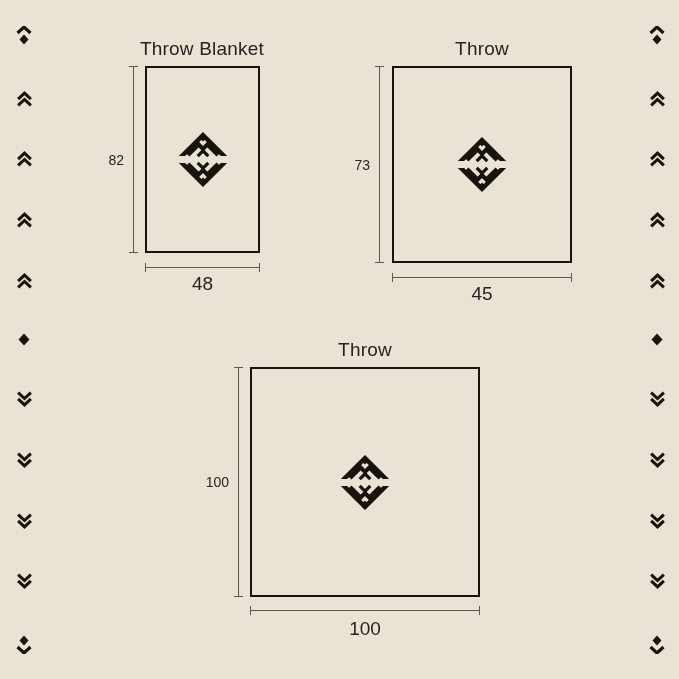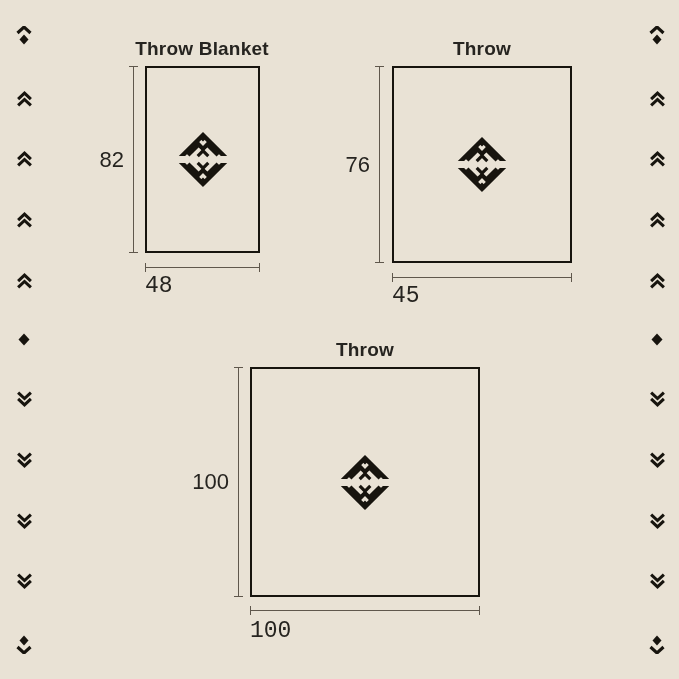--- a/index.html
+++ b/index.html
@@ -24,42 +24,42 @@
     position:absolute;top:26px;height:628px;width:22px;
     display:flex;flex-direction:column;justify-content:space-between;align-items:center;
   }
   .icon-col.left{left:13px;}
   .icon-col.right{right:11px;}
   .side-icon{display:flex;align-items:center;justify-content:center;color:var(--ink);}
   .side-icon svg{display:block;}
   
   .diagram-title{
     position:absolute;text-align:center;
-    font-size:19px;font-weight:700;letter-spacing:.2px;color:var(--text);
+    font-size:19px;font-weight:400;letter-spacing:.2px;color:var(--text);
   }
   .blanket-rect{
     position:absolute;border:2px solid var(--ink);box-sizing:border-box;
     display:flex;align-items:center;justify-content:center;
   }
   .motif{color:var(--ink);display:flex;}
   .vdim{position:absolute;width:9px;}
   .vdim .line{position:absolute;left:4px;top:0;bottom:0;width:1px;background:var(--dim-line);}
   .vdim .cap-a{position:absolute;left:0;top:0;width:9px;height:1px;background:var(--dim-line);}
   .vdim .cap-b{position:absolute;left:0;bottom:0;width:9px;height:1px;background:var(--dim-line);}
   .hdim{position:absolute;height:9px;}
   .hdim .line{position:absolute;top:4px;left:0;right:0;height:1px;background:var(--dim-line);}
   .hdim .cap-a{position:absolute;top:0;left:0;width:1px;height:9px;background:var(--dim-line);}
   .hdim .cap-b{position:absolute;top:0;right:0;width:1px;height:9px;background:var(--dim-line);}
   .vlabel{
     position:absolute;display:flex;align-items:center;justify-content:flex-end;
-    font-size:22px;color:var(--text);
+    font-size:14px;color:var(--text);
   }
   .hlabel{
-    position:absolute;text-align:left;
-    font-size:23px;color:var(--text);font-family:Liberation Mono, monospace;
+    position:absolute;text-align:center;
+    font-size:19px;color:var(--text);
   }
   
   #d1 .diagram-title{left:112px;top:38px;width:180px;}
   #d1 .blanket-rect{left:145px;top:66px;width:115px;height:187px;}
   #d1 .vdim{left:129px;top:66px;height:187px;}
   #d1 .vlabel{left:82px;top:66px;width:42px;height:187px;}
   #d1 .hdim{left:145px;top:263px;width:115px;}
   #d1 .hlabel{left:145px;top:273px;width:115px;}
 
   #d2 .diagram-title{left:392px;top:38px;width:180px;}
@@ -268,21 +268,21 @@
               <path d="M -11 0 L 0 -11 L 11 0" fill="none" stroke="currentColor" stroke-width="6.5"></path>
             </g>
           </svg>
         </span>
     </div>
     <div class="vdim">
       <span class="line"></span>
         <span class="cap-a"></span>
         <span class="cap-b"></span>
     </div>
-    <div class="vlabel">76</div>
+    <div class="vlabel">73</div>
     <div class="hdim">
       <span class="line"></span>
         <span class="cap-a"></span>
         <span class="cap-b"></span>
     </div>
     <div class="hlabel">45</div>
   </div>
 
   <div id="d3">
     <div class="diagram-title">Throw</div>

